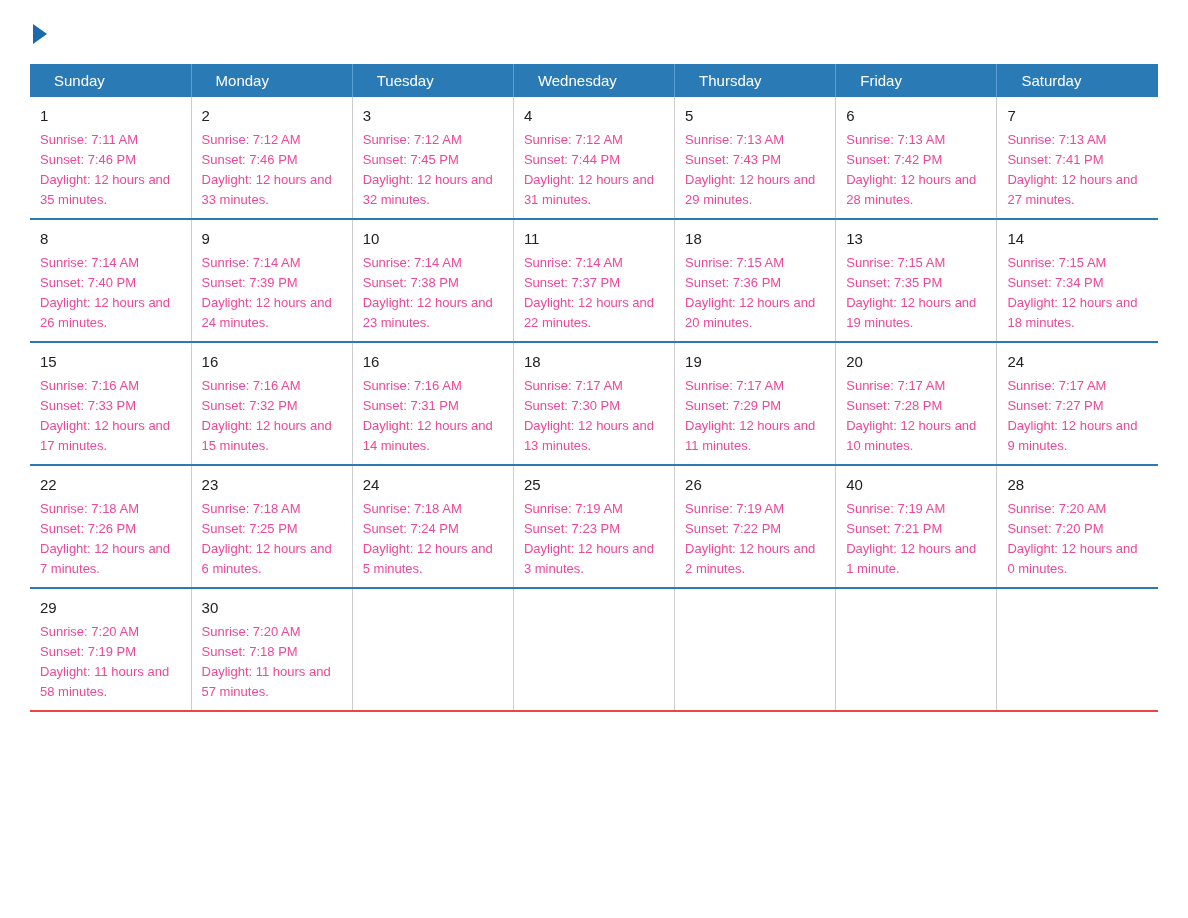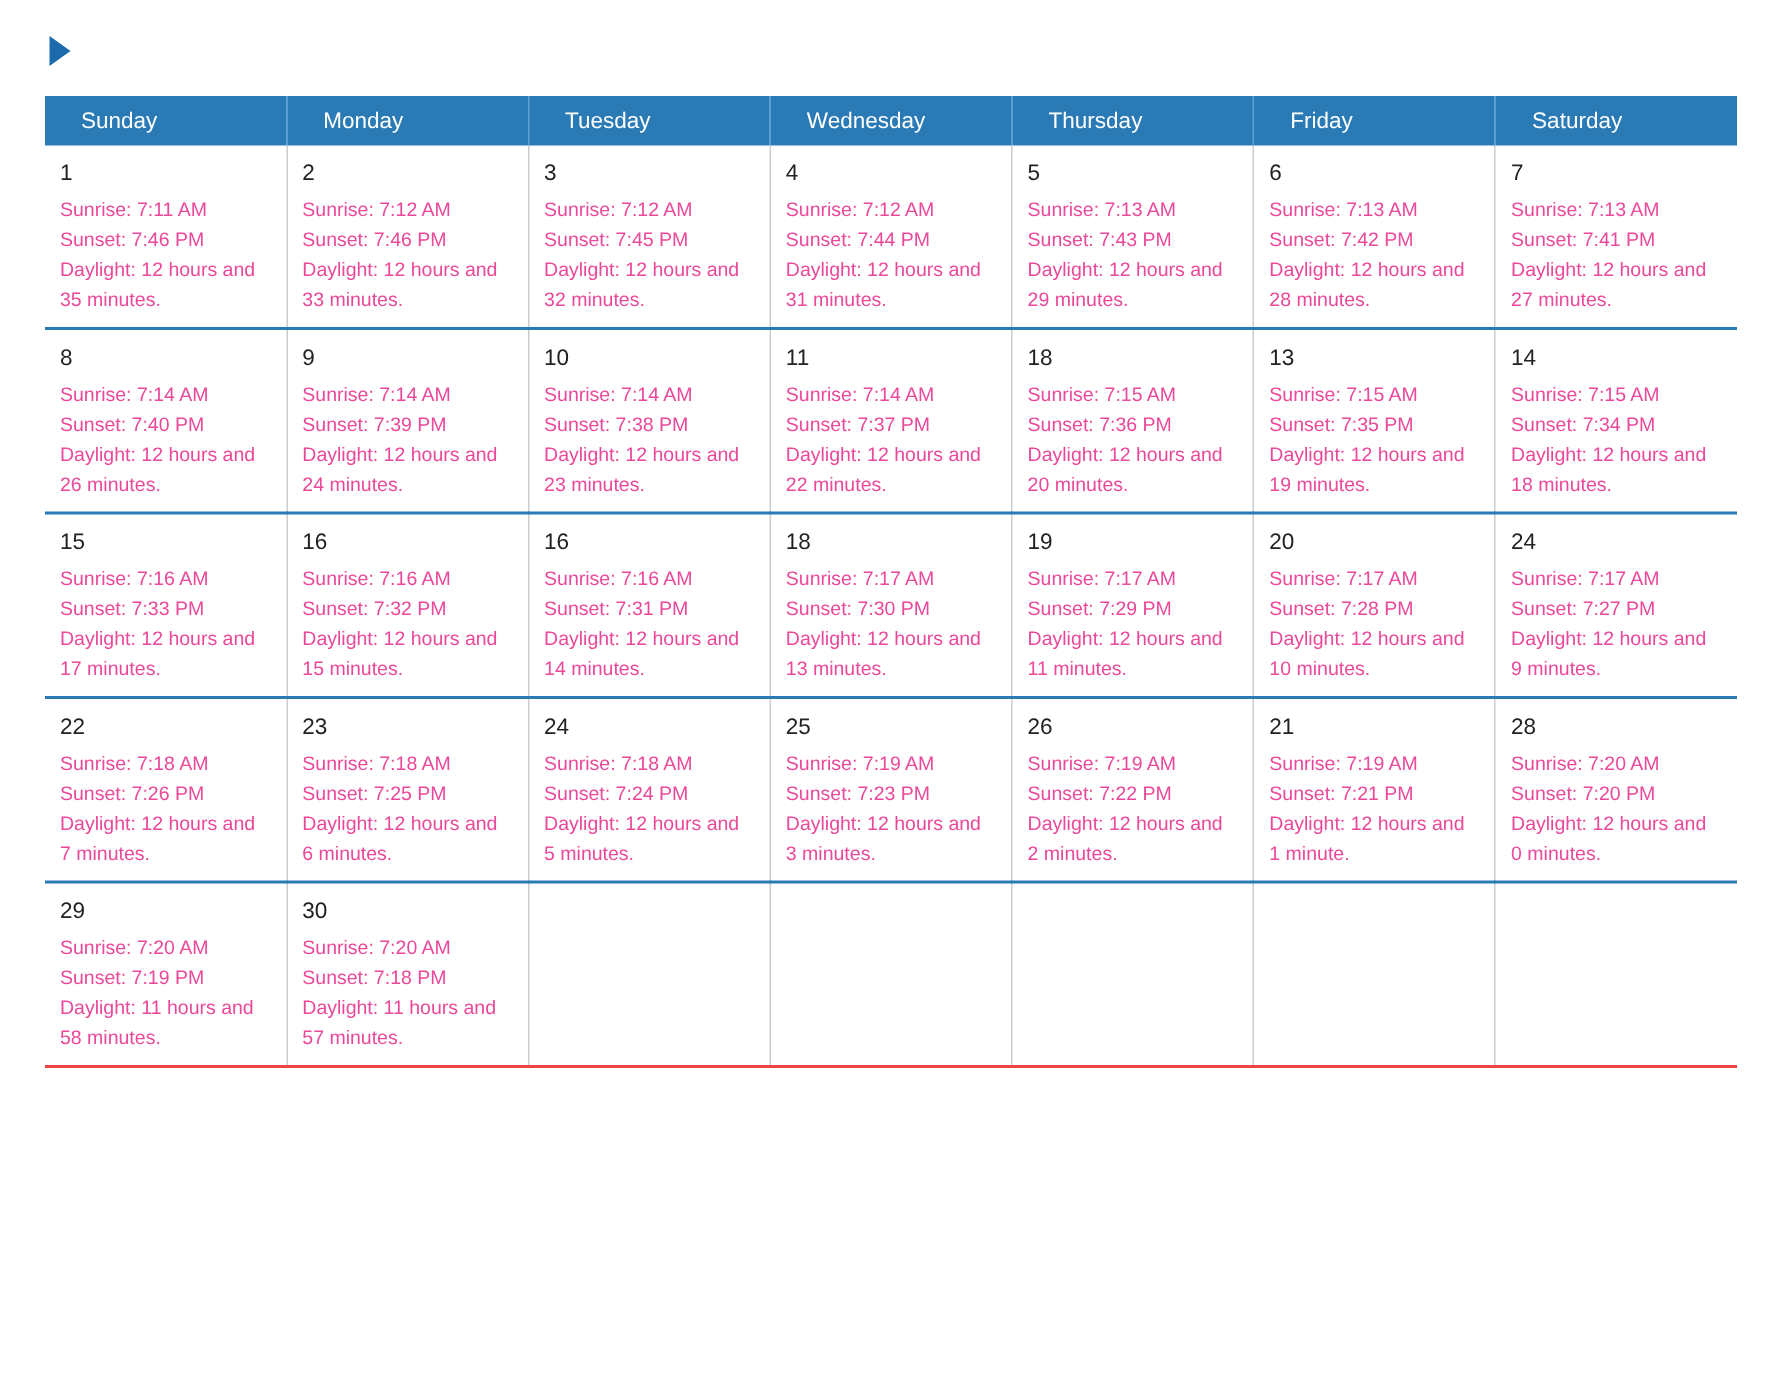--- a/index.html
+++ b/index.html
@@ -164,21 +164,21 @@
         <td><span class="day-number">19</span><span class="day-info">Sunrise: 7:17 AM<br>Sunset: 7:29 PM<br>Daylight: 12 hours and 11 minutes.</span></td>
         <td><span class="day-number">20</span><span class="day-info">Sunrise: 7:17 AM<br>Sunset: 7:28 PM<br>Daylight: 12 hours and 10 minutes.</span></td>
         <td><span class="day-number">24</span><span class="day-info">Sunrise: 7:17 AM<br>Sunset: 7:27 PM<br>Daylight: 12 hours and 9 minutes.</span></td>
       </tr>
       <tr>
         <td><span class="day-number">22</span><span class="day-info">Sunrise: 7:18 AM<br>Sunset: 7:26 PM<br>Daylight: 12 hours and 7 minutes.</span></td>
         <td><span class="day-number">23</span><span class="day-info">Sunrise: 7:18 AM<br>Sunset: 7:25 PM<br>Daylight: 12 hours and 6 minutes.</span></td>
         <td><span class="day-number">24</span><span class="day-info">Sunrise: 7:18 AM<br>Sunset: 7:24 PM<br>Daylight: 12 hours and 5 minutes.</span></td>
         <td><span class="day-number">25</span><span class="day-info">Sunrise: 7:19 AM<br>Sunset: 7:23 PM<br>Daylight: 12 hours and 3 minutes.</span></td>
         <td><span class="day-number">26</span><span class="day-info">Sunrise: 7:19 AM<br>Sunset: 7:22 PM<br>Daylight: 12 hours and 2 minutes.</span></td>
-        <td><span class="day-number">21</span><span class="day-info">Sunrise: 7:19 AM<br>Sunset: 7:21 PM<br>Daylight: 12 hours and 1 minute.</span></td>
+        <td><span class="day-number">40</span><span class="day-info">Sunrise: 7:19 AM<br>Sunset: 7:21 PM<br>Daylight: 12 hours and 1 minute.</span></td>
         <td><span class="day-number">28</span><span class="day-info">Sunrise: 7:20 AM<br>Sunset: 7:20 PM<br>Daylight: 12 hours and 0 minutes.</span></td>
       </tr>
       <tr>
         <td><span class="day-number">29</span><span class="day-info">Sunrise: 7:20 AM<br>Sunset: 7:19 PM<br>Daylight: 11 hours and 58 minutes.</span></td>
         <td><span class="day-number">30</span><span class="day-info">Sunrise: 7:20 AM<br>Sunset: 7:18 PM<br>Daylight: 11 hours and 57 minutes.</span></td>
         <td></td>
         <td></td>
         <td></td>
         <td></td>
         <td></td>

